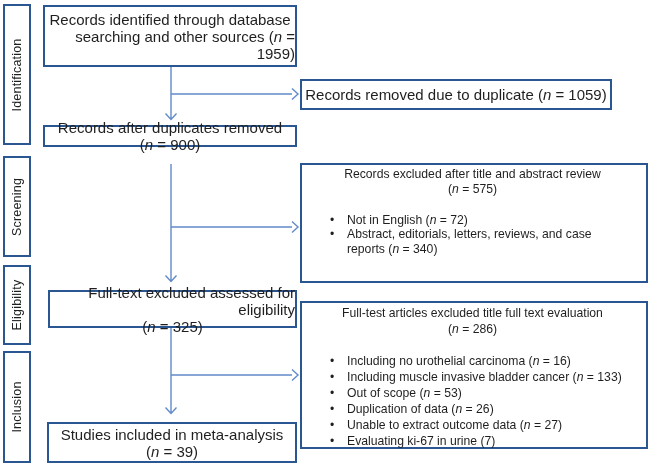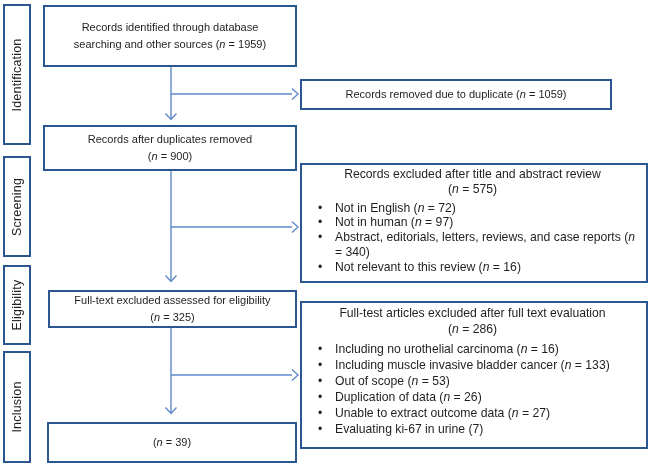--- a/index.html
+++ b/index.html
@@ -21,24 +21,24 @@
   }
   .box{
     position:absolute;box-sizing:border-box;
     border:2px solid var(--box-border,#2a5692);
     background:#fff;
   }
   .center-box{
     display:flex;flex-direction:column;justify-content:center;
     align-items:center;text-align:center;
   }
-  .center-box .line{font-size:11px;line-height:17px;}
+  .center-box .line{font-size:15px;line-height:17px;text-align:right;}
   .listbox{font-size:12.2px;padding:2px 3px 0 0;}
   .listbox .bt{text-align:center;}
-  .listbox ul{margin:4px;padding:0;list-style:none;}
+  .listbox ul{margin:16px;padding:0;list-style:none;}
   .listbox li{position:relative;padding-left:29px;}
   .listbox li::before{content:"\2022";position:absolute;left:12px;top:0;}
   .tight{line-height:14.8px;}
   .roomy{line-height:16px;}
   .arrows{position:absolute;left:0;top:0;pointer-events:none;}
   .arrows path{stroke:var(--arrow,#628bc9);stroke-width:1.4;fill:none;}
 </style>
 </head>
 <body>
 
@@ -68,51 +68,50 @@
 
   <div class="box center-box" style="left:43px;top:5px;width:254px;height:62px">
     <div class="line">Records identified through database</div>
     <div class="line">searching and other sources (<i>n</i> = 1959)</div>
   </div>
 
   <div class="box center-box" style="left:300px;top:79px;width:312px;height:31px">
     <div class="line">Records removed due to duplicate (<i>n</i> = 1059)</div>
   </div>
 
-  <div class="box center-box" style="left:43px;top:125px;width:254px;height:46px">
+  <div class="box center-box" style="left:43px;top:125px;width:254px;height:22px">
     <div class="line">Records after duplicates removed</div>
     <div class="line">(<i>n</i> = 900)</div>
   </div>
 
   <div class="box listbox tight" style="left:300px;top:163px;width:348px;height:120px">
     <div class="bt">Records excluded after title and abstract review</div>
     <div class="bt">(<i>n</i> = 575)</div>
     <ul>
       <li>Not in English (<i>n</i> = 72)</li>
-      <li>Not in human (<i>n</i> = 97)</li>
       <li>Abstract, editorials, letters, reviews, and case reports (<i>n</i> = 340)</li>
-      <li>Not relevant to this review (<i>n</i> = 16)</li>
     </ul>
   </div>
 
   <div class="box center-box" style="left:48px;top:290px;width:249px;height:38px">
     <div class="line">Full-text excluded assessed for eligibility</div>
     <div class="line">(<i>n</i> = 325)</div>
   </div>
 
   <div class="box listbox roomy" style="left:300px;top:301px;width:348px;height:148px">
-    <div class="bt">Full-test articles excluded after full text evaluation</div>
+    <div class="bt">Full-test articles excluded title full text evaluation</div>
     <div class="bt">(<i>n</i> = 286)</div>
     <ul>
       <li>Including no urothelial carcinoma (<i>n</i> = 16)</li>
       <li>Including muscle invasive bladder cancer (<i>n</i> = 133)</li>
       <li>Out of scope (<i>n</i> = 53)</li>
       <li>Duplication of data (<i>n</i> = 26)</li>
       <li>Unable to extract outcome data (<i>n</i> = 27)</li>
       <li>Evaluating ki-67 in urine (7)</li>
     </ul>
   </div>
 
   <div class="box center-box" style="left:47px;top:422px;width:250px;height:41px">
+    <div class="line">Studies included in meta-analysis</div>
     <div class="line">(<i>n</i> = 39)</div>
   </div>
 
 </div>
 
 </body></html>

